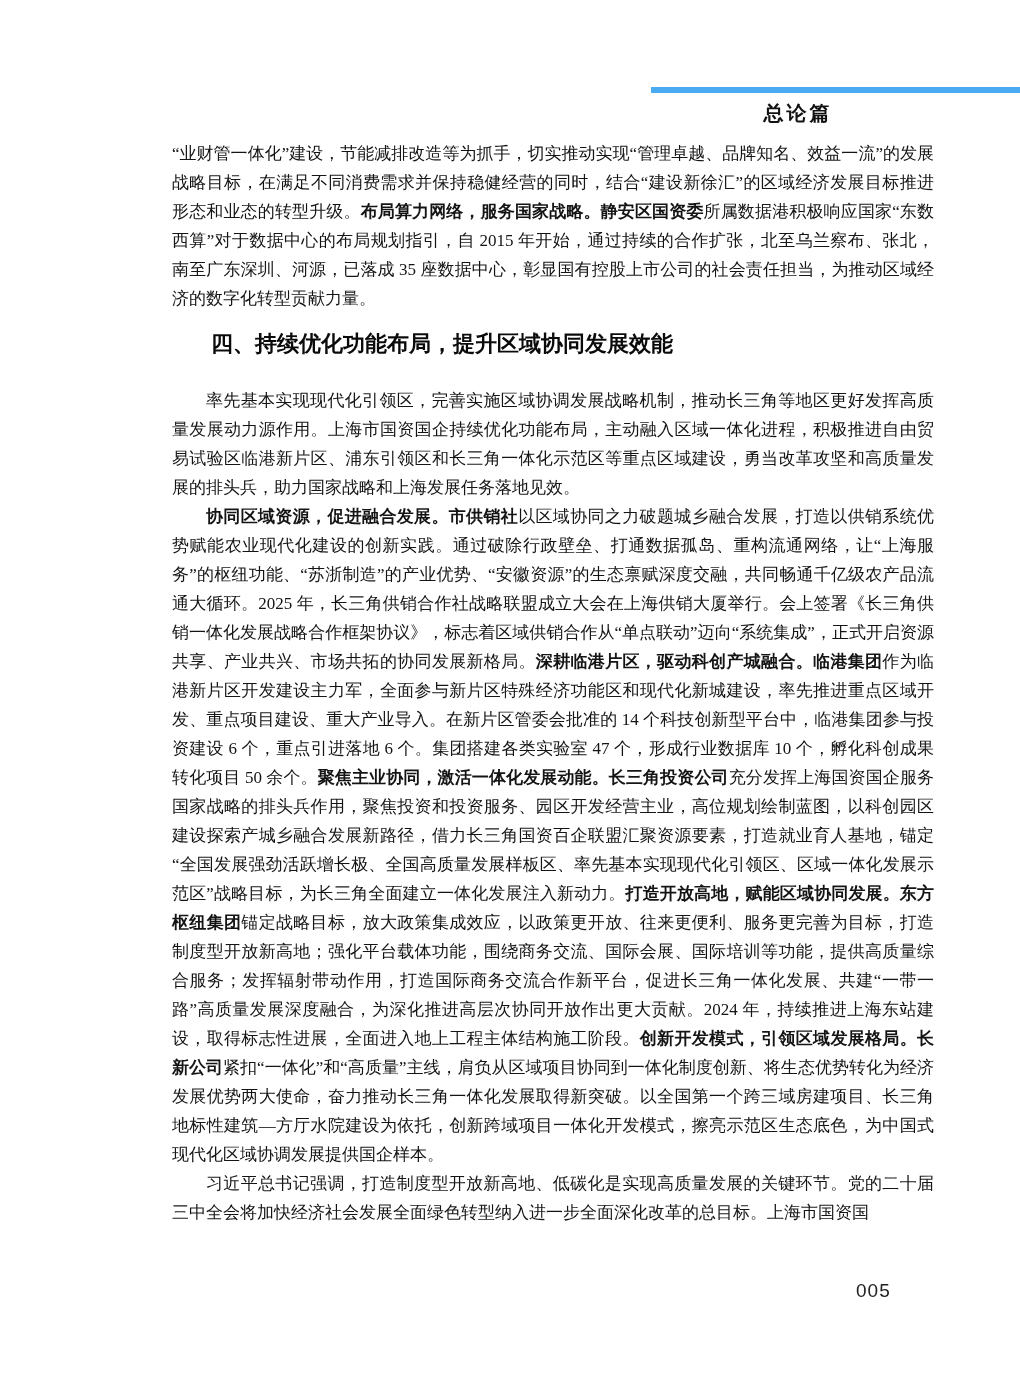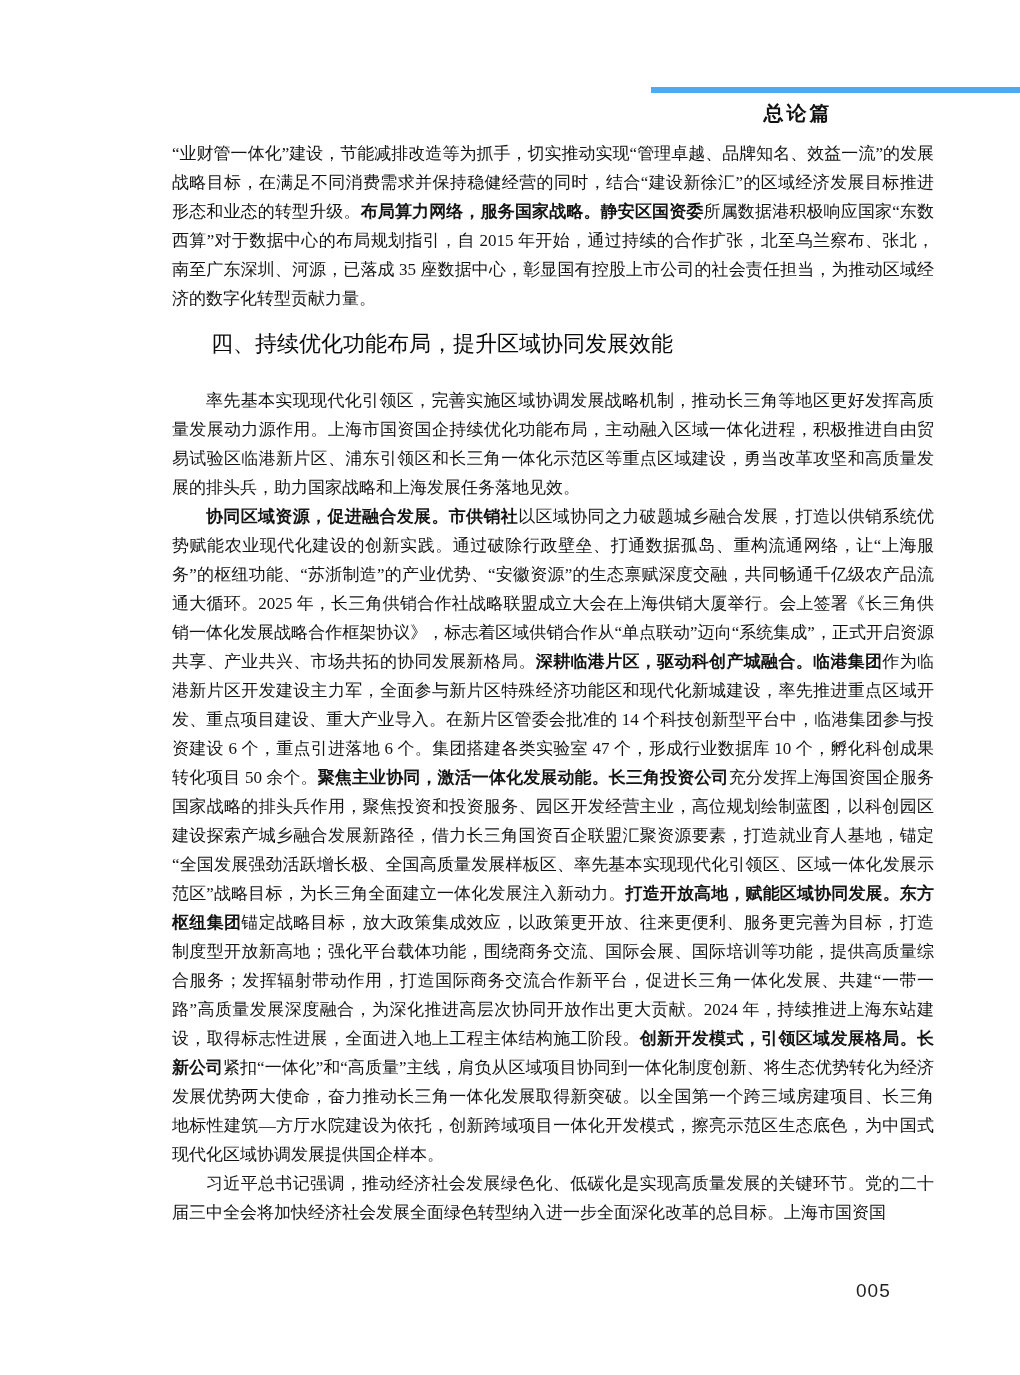--- a/index.html
+++ b/index.html
@@ -45,21 +45,21 @@
     text-justify: inter-ideograph;
     color: #141414;
   }
   p.para.indent { text-indent: 2em; }
   b.run-bold {
     font-family: "Liberation Sans", "DejaVu Sans", sans-serif;
     font-weight: 700;
   }
   h2.doc-heading {
     font-family: "Liberation Sans", "DejaVu Sans", sans-serif;
-    font-weight: 400;
+    font-weight: 700;
     font-size: 22px;
     line-height: 30px;
     margin: 16px 0 27px 39px;
     color: #0a0a0a;
   }
   .page-number {
     position: absolute;
     top: 1280px;
     left: 856px;
     font-family: "Liberation Sans", "DejaVu Sans", sans-serif;
@@ -73,17 +73,17 @@
 
 <div class="accent-bar" style="background: rgb(75, 171, 242);"></div>
 <div class="section-label">总论篇</div>
 
 <main class="page-body">
   <div id="doc-blocks">
       <p class="para"><span>“业财管一体化”建设，节能减排改造等为抓手，切实推动实现“管理卓越、品牌知名、效益一流”的发展战略目标，在满足不同消费需求并保持稳健经营的同时，结合“建设新徐汇”的区域经济发展目标推进形态和业态的转型升级。</span><b class="run-bold">布局算力网络，服务国家战略。静安区国资委</b><span>所属数据港积极响应国家“东数西算”对于数据中心的布局规划指引，自 2015 年开始，通过持续的合作扩张，北至乌兰察布、张北，南至广东深圳、河源，已落成 35 座数据中心，彰显国有控股上市公司的社会责任担当，为推动区域经济的数字化转型贡献力量。</span></p>
       <h2 class="doc-heading">四、持续优化功能布局，提升区域协同发展效能</h2>
       <p class="para indent"><span>率先基本实现现代化引领区，完善实施区域协调发展战略机制，推动长三角等地区更好发挥高质量发展动力源作用。上海市国资国企持续优化功能布局，主动融入区域一体化进程，积极推进自由贸易试验区临港新片区、浦东引领区和长三角一体化示范区等重点区域建设，勇当改革攻坚和高质量发展的排头兵，助力国家战略和上海发展任务落地见效。</span></p>
       <p class="para indent"><b class="run-bold">协同区域资源，促进融合发展。市供销社</b><span>以区域协同之力破题城乡融合发展，打造以供销系统优势赋能农业现代化建设的创新实践。通过破除行政壁垒、打通数据孤岛、重构流通网络，让“上海服务”的枢纽功能、“苏浙制造”的产业优势、“安徽资源”的生态禀赋深度交融，共同畅通千亿级农产品流通大循环。2025 年，长三角供销合作社战略联盟成立大会在上海供销大厦举行。会上签署《长三角供销一体化发展战略合作框架协议》，标志着区域供销合作从“单点联动”迈向“系统集成”，正式开启资源共享、产业共兴、市场共拓的协同发展新格局。</span><b class="run-bold">深耕临港片区，驱动科创产城融合。临港集团</b><span>作为临港新片区开发建设主力军，全面参与新片区特殊经济功能区和现代化新城建设，率先推进重点区域开发、重点项目建设、重大产业导入。在新片区管委会批准的 14 个科技创新型平台中，临港集团参与投资建设 6 个，重点引进落地 6 个。集团搭建各类实验室 47 个，形成行业数据库 10 个，孵化科创成果转化项目 50 余个。</span><b class="run-bold">聚焦主业协同，激活一体化发展动能。长三角投资公司</b><span>充分发挥上海国资国企服务国家战略的排头兵作用，聚焦投资和投资服务、园区开发经营主业，高位规划绘制蓝图，以科创园区建设探索产城乡融合发展新路径，借力长三角国资百企联盟汇聚资源要素，打造就业育人基地，锚定“全国发展强劲活跃增长极、全国高质量发展样板区、率先基本实现现代化引领区、区域一体化发展示范区”战略目标，为长三角全面建立一体化发展注入新动力。</span><b class="run-bold">打造开放高地，赋能区域协同发展。东方枢纽集团</b><span>锚定战略目标，放大政策集成效应，以政策更开放、往来更便利、服务更完善为目标，打造制度型开放新高地；强化平台载体功能，围绕商务交流、国际会展、国际培训等功能，提供高质量综合服务；发挥辐射带动作用，打造国际商务交流合作新平台，促进长三角一体化发展、共建“一带一路”高质量发展深度融合，为深化推进高层次协同开放作出更大贡献。2024 年，持续推进上海东站建设，取得标志性进展，全面进入地上工程主体结构施工阶段。</span><b class="run-bold">创新开发模式，引领区域发展格局。长新公司</b><span>紧扣“一体化”和“高质量”主线，肩负从区域项目协同到一体化制度创新、将生态优势转化为经济发展优势两大使命，奋力推动长三角一体化发展取得新突破。以全国第一个跨三域房建项目、长三角地标性建筑—方厅水院建设为依托，创新跨域项目一体化开发模式，擦亮示范区生态底色，为中国式现代化区域协调发展提供国企样本。</span></p>
-      <p class="para indent"><span>习近平总书记强调，推动经济社会发展绿色化、低碳化是实现高质量发展的关键环节。党的二十届三中全会将加快经济社会发展全面绿色转型纳入进一步全面深化改革的总目标。上海市国资国</span></p>
+      <p class="para indent"><span>习近平总书记强调，打造制度型开放新高地、低碳化是实现高质量发展的关键环节。党的二十届三中全会将加快经济社会发展全面绿色转型纳入进一步全面深化改革的总目标。上海市国资国</span></p>
     </div>
 </main>
 
 <div class="page-number">005</div>
 
 </body></html>

